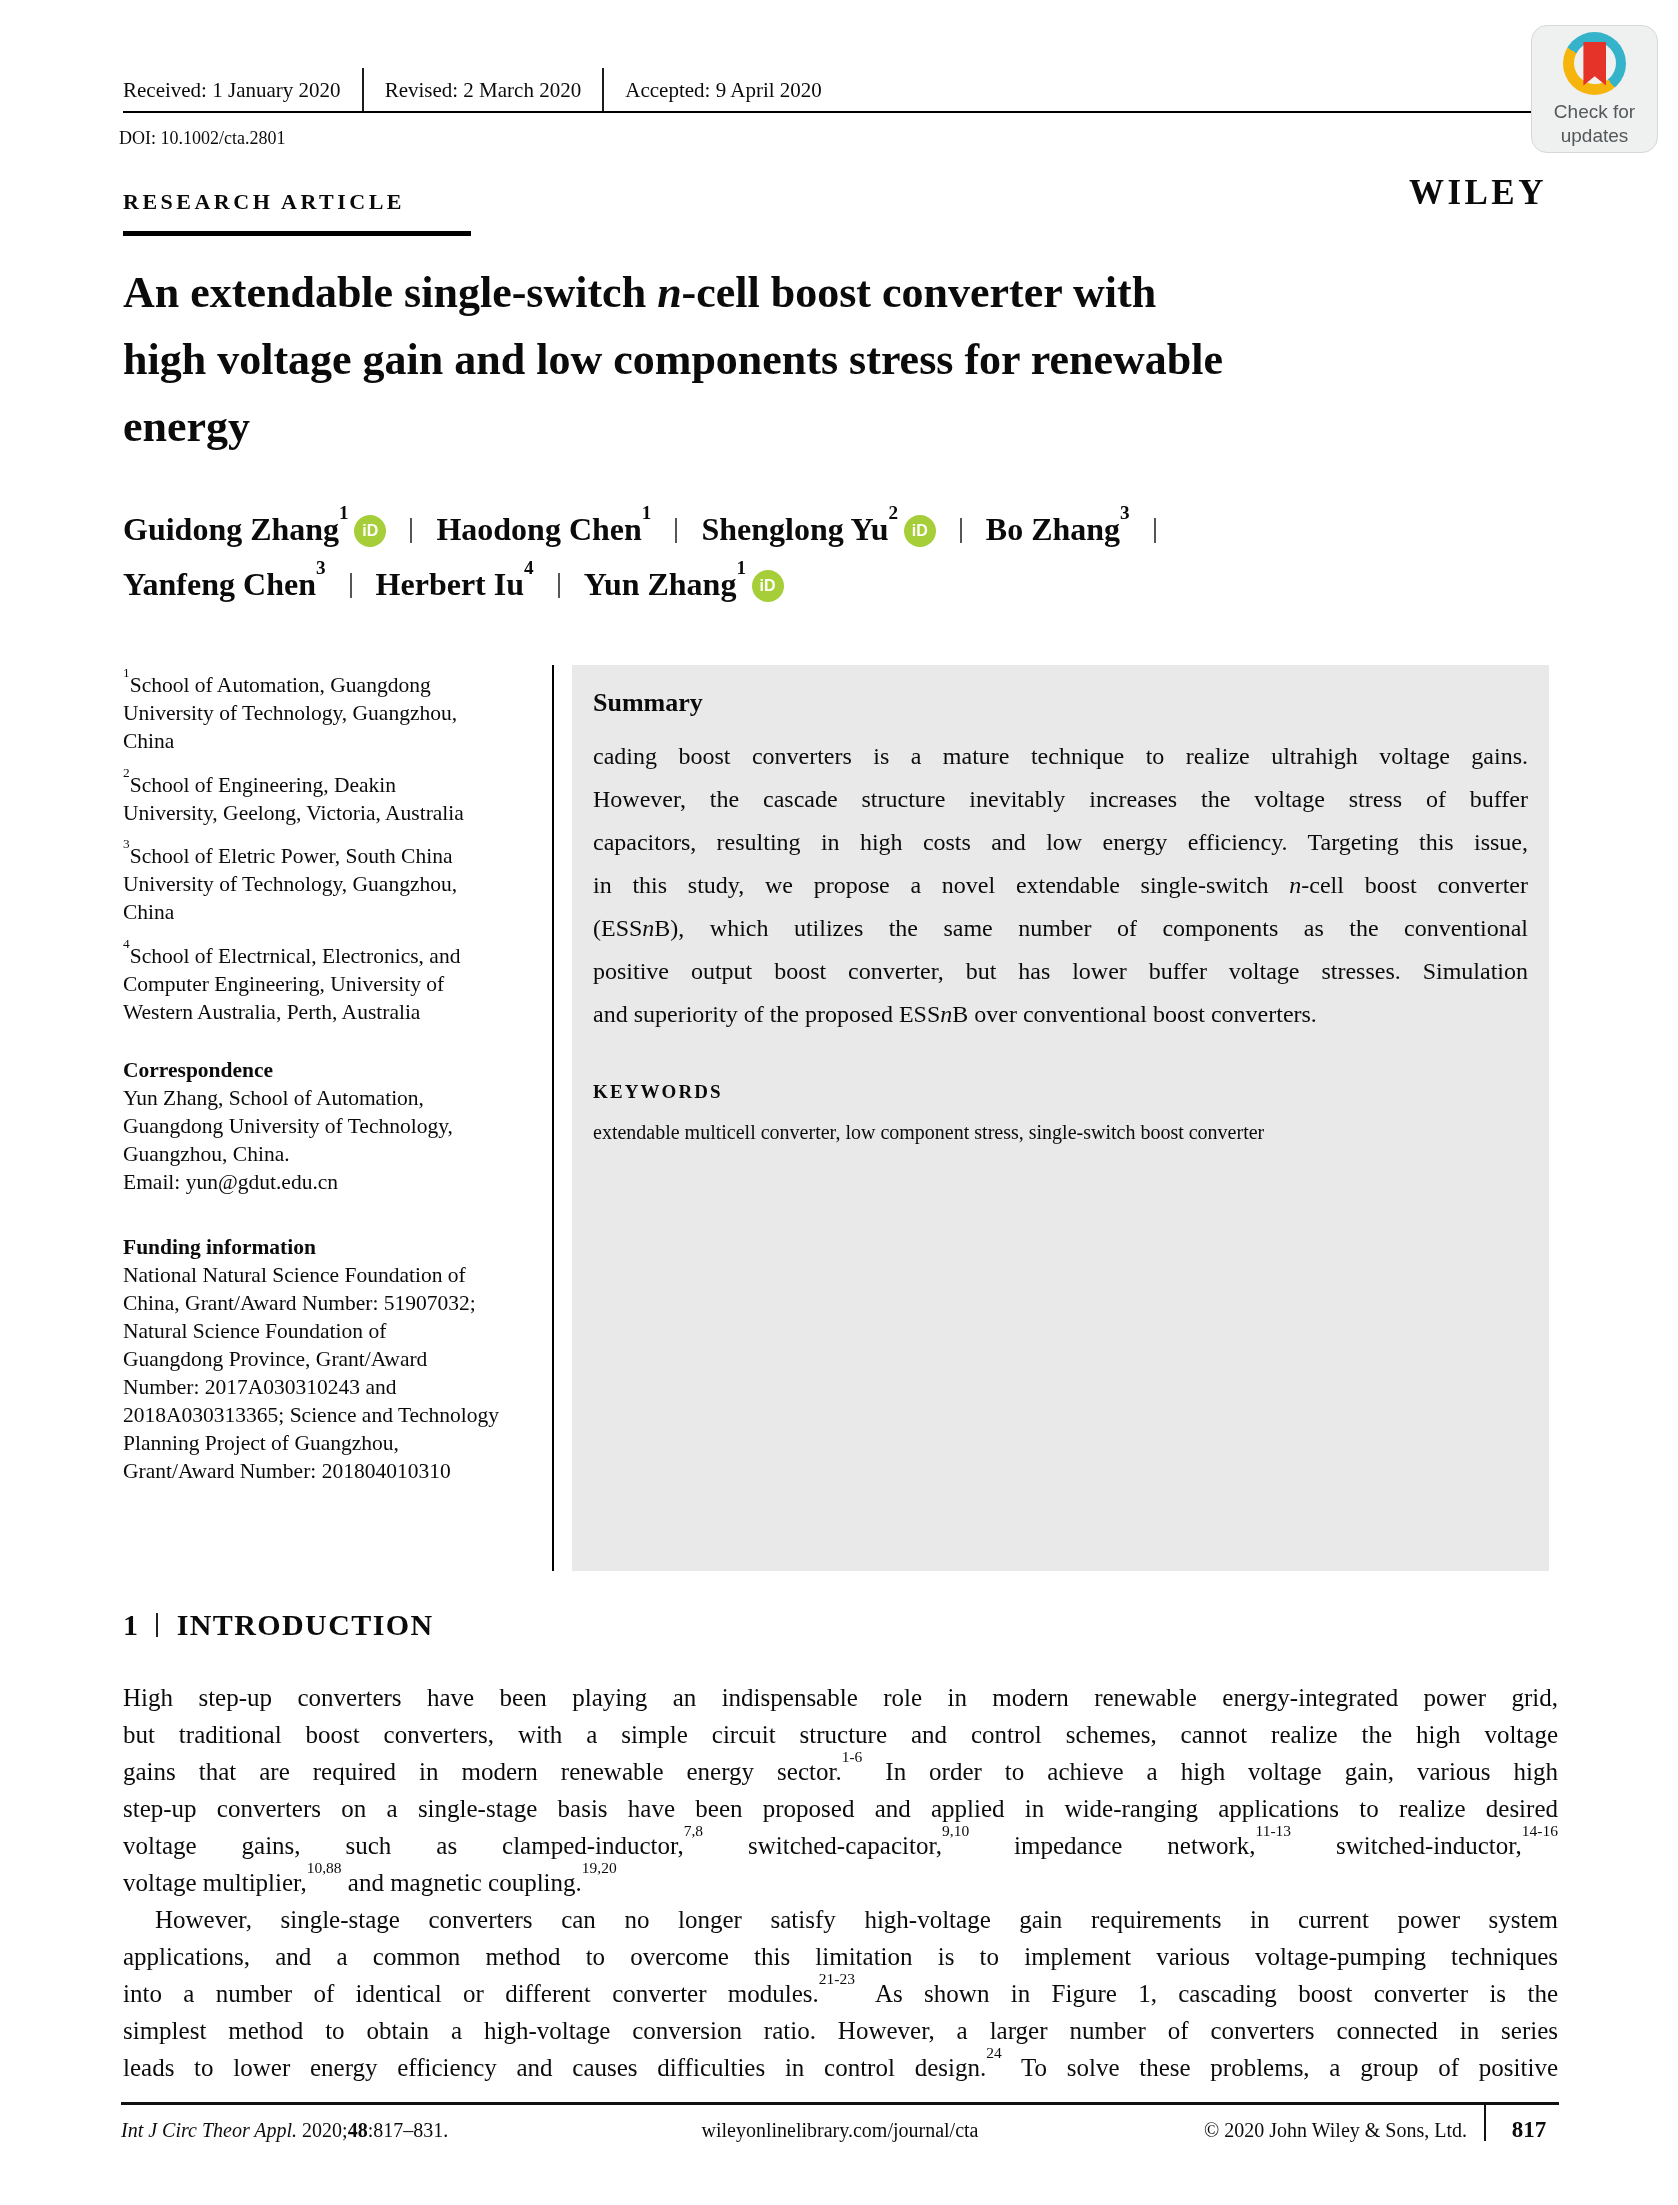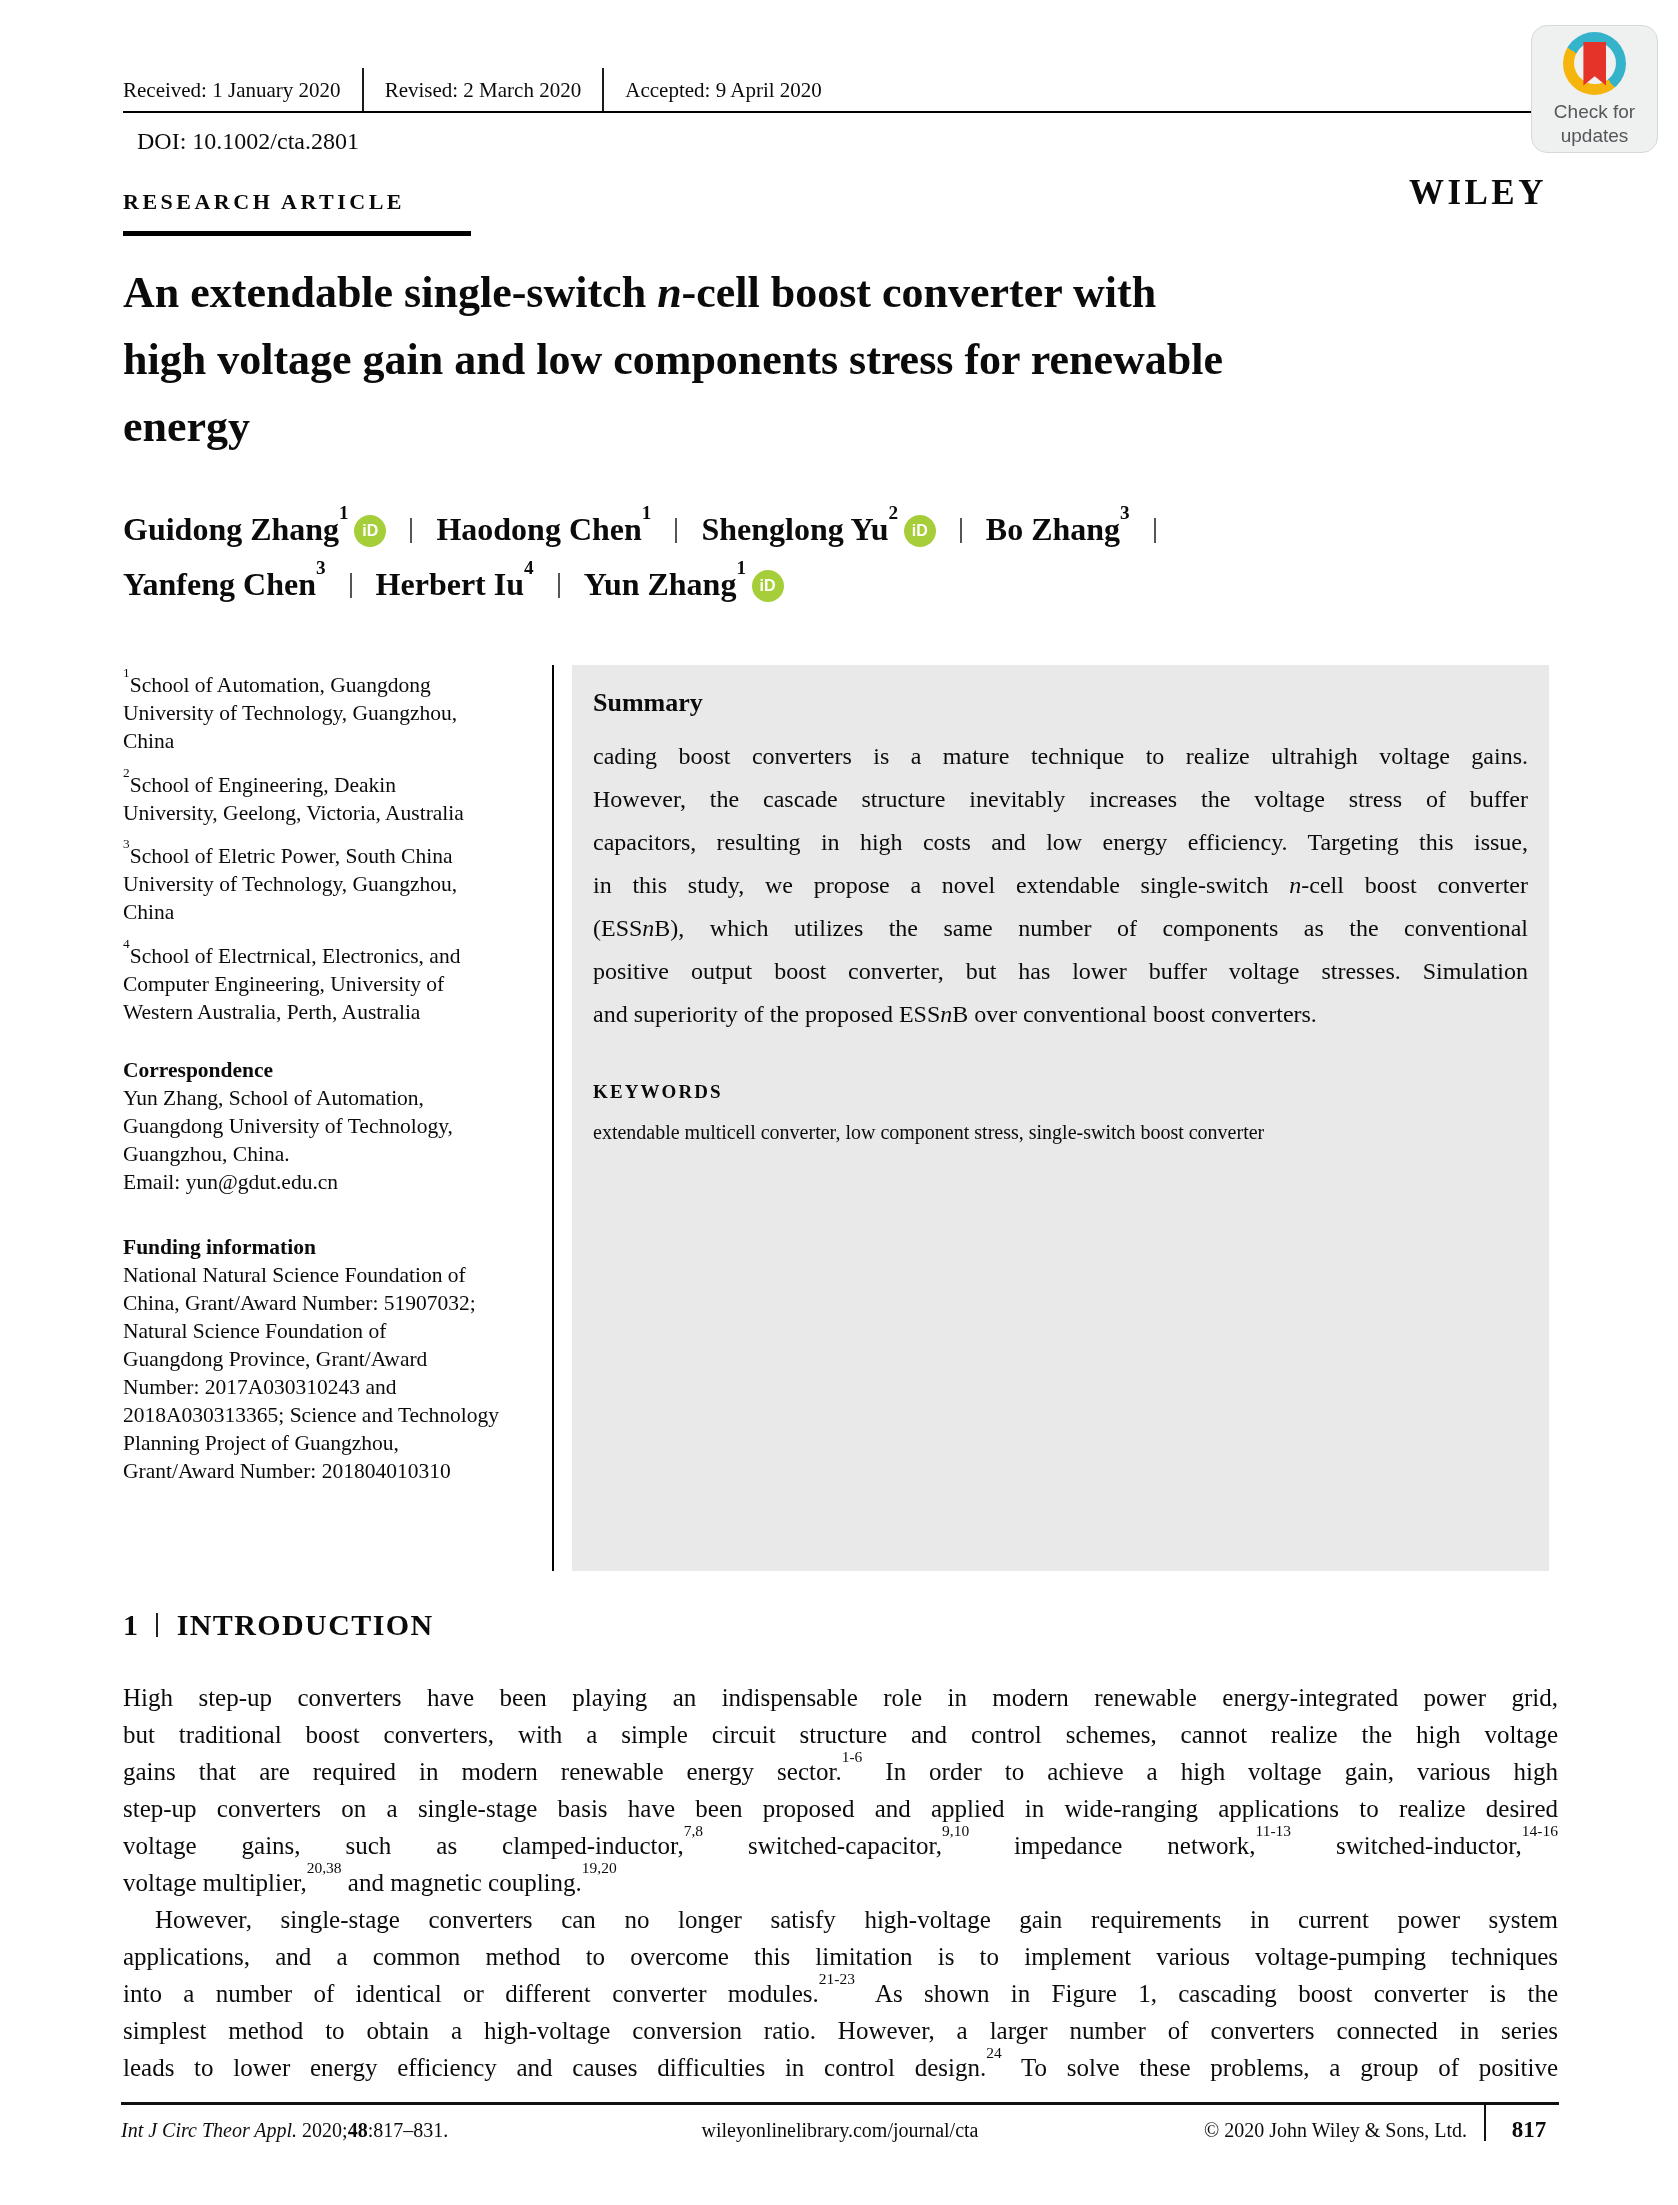--- a/index.html
+++ b/index.html
@@ -7,21 +7,21 @@
     --bred:#E5332A; --badgebg:#EFF0F0; --btext:#54585A;
   }
   html,body{margin:0;padding:0;background:#ffffff;}
   .page{position:relative;width:1678px;height:2205px;background:#fff;overflow:hidden;
         font-family:"Liberation Serif","DejaVu Serif",serif;color:#0b0b0b;}
 
   
   .dates{position:absolute;left:123px;top:68px;height:44px;display:flex;align-items:center;font-size:21px;}
   .dsep{width:2.1px;height:44px;background:#1b1b1b;margin:0 21px;}
   .rule1{position:absolute;left:123px;top:111px;width:1434px;height:2.1px;background:#000;}
-  .doi{position:absolute;left:137px;top:128px;font-size:24px;}
+  .doi{position:absolute;left:119px;top:128px;font-size:18px;}
 
   
   .badge{position:absolute;left:1531px;top:25px;width:127px;height:128px;background:var(--badgebg);
          border:1.4px solid #d7d9d9;border-radius:16px;box-sizing:border-box;}
   .cm-ring{position:absolute;left:31px;top:5.6px;width:63px;height:63px;border-radius:50%;
            background:conic-gradient(var(--bblue) 0deg 140deg, var(--byellow) 140deg 300deg, var(--bblue) 300deg 360deg);}
   .cm-hole{position:absolute;left:10.6px;top:10.6px;width:42px;height:42px;border-radius:50%;background:var(--badgebg);}
   .cm-mark{position:absolute;left:20.4px;top:10px;width:22.6px;height:44px;background:var(--bred);
            clip-path:polygon(0 0,100% 0,100% 100%,50% 79%,0 100%);}
   .cm-t1,.cm-t2{position:absolute;width:100%;text-align:center;
@@ -165,21 +165,21 @@
     <span>1</span><span class="sec-bar"></span><span class="sec-word">INTRODUCTION</span>
   </div>
 
   <div class="intro-body">
     <div>
         <div class="jline">High step-up converters have been playing an indispensable role in modern renewable energy-integrated power grid,</div>
         <div class="jline">but traditional boost converters, with a simple circuit structure and control schemes, cannot realize the high voltage</div>
         <div class="jline">gains that are required in modern renewable energy sector.<sup>1-6</sup> In order to achieve a high voltage gain, various high</div>
         <div class="jline">step-up converters on a single-stage basis have been proposed and applied in wide-ranging applications to realize desired</div>
         <div class="jline">voltage gains, such as clamped-inductor,<sup>7,8</sup> switched-capacitor,<sup>9,10</sup> impedance network,<sup>11-13</sup> switched-inductor,<sup>14-16</sup></div>
-        <div class="jline last">voltage multiplier,<sup>20,38</sup> and magnetic coupling.<sup>19,20</sup></div>
+        <div class="jline last">voltage multiplier,<sup>10,88</sup> and magnetic coupling.<sup>19,20</sup></div>
       </div>
     <div>
         <div class="jline indent">However, single-stage converters can no longer satisfy high-voltage gain requirements in current power system</div>
         <div class="jline">applications, and a common method to overcome this limitation is to implement various voltage-pumping techniques</div>
         <div class="jline">into a number of identical or different converter modules.<sup>21-23</sup> As shown in Figure 1, cascading boost converter is the</div>
         <div class="jline">simplest method to obtain a high-voltage conversion ratio. However, a larger number of converters connected in series</div>
         <div class="jline">leads to lower energy efficiency and causes difficulties in control design.<sup>24</sup> To solve these problems, a group of positive</div>
       </div>
   </div>
 

